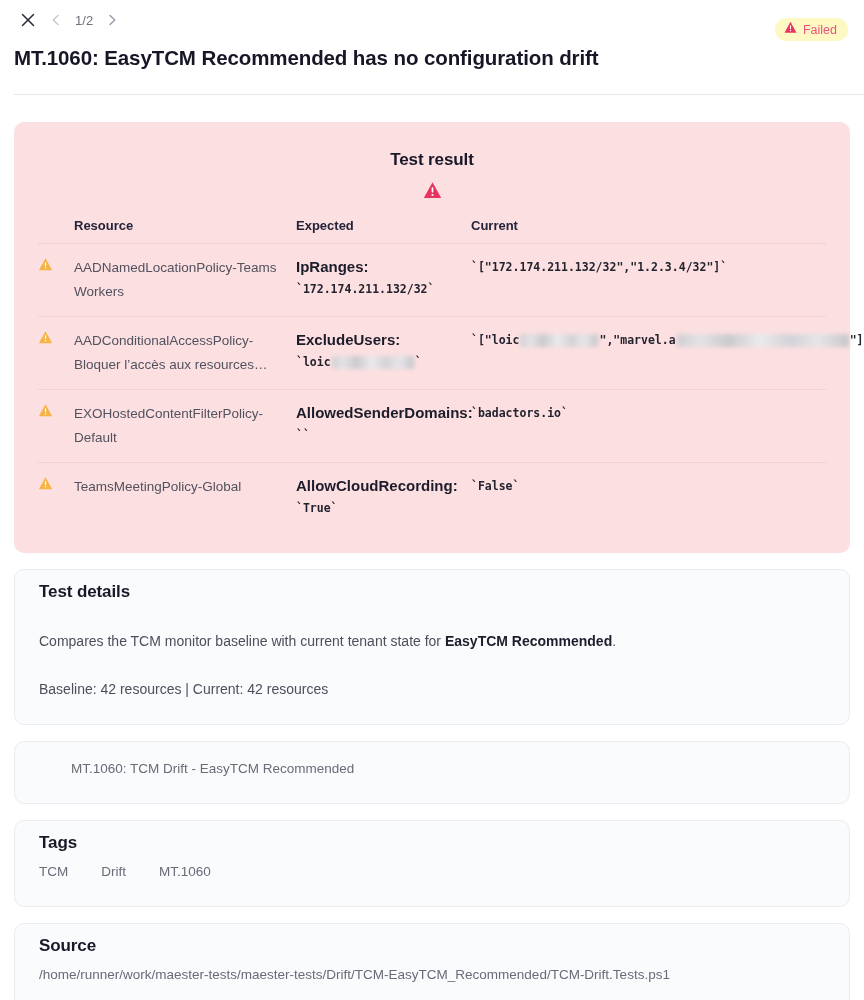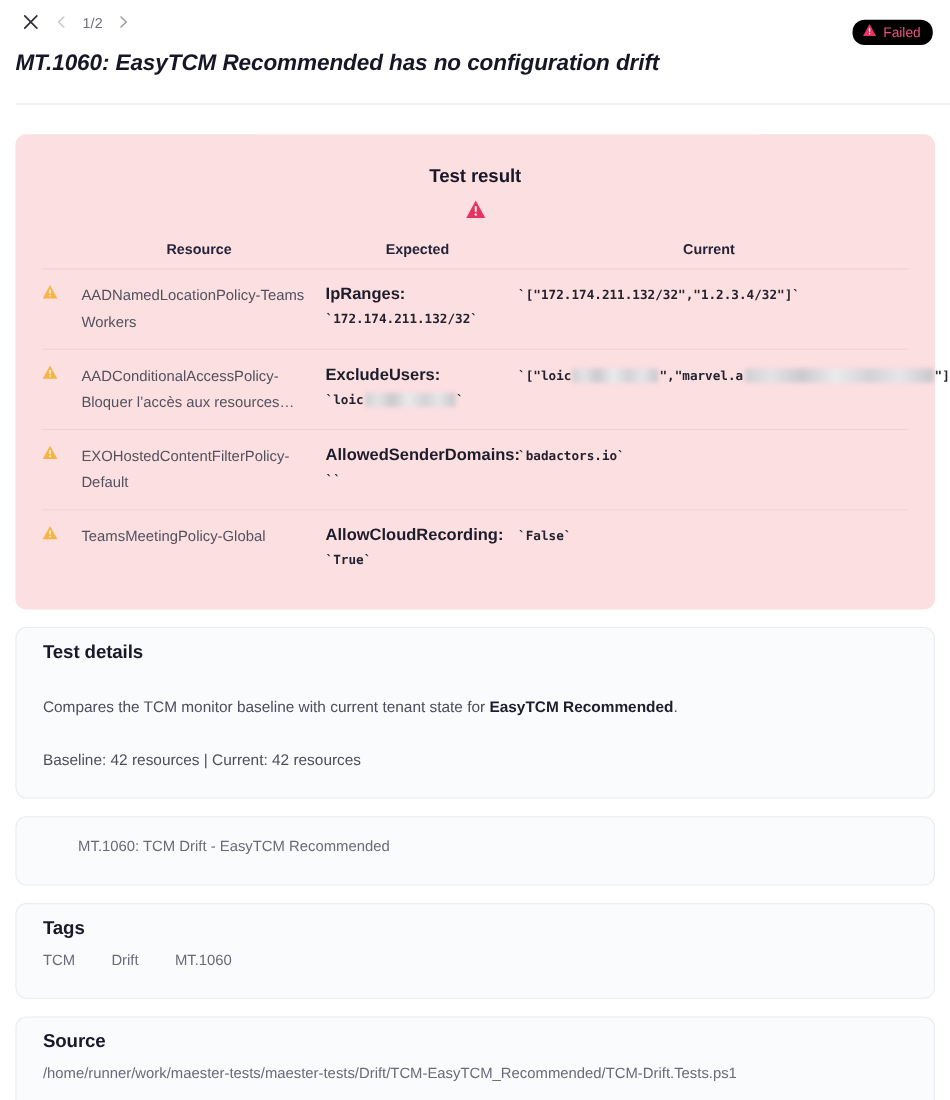--- a/index.html
+++ b/index.html
@@ -53,41 +53,40 @@
     letter-spacing: .1px;
   }
 
   .status-badge {
     position: absolute;
     top: 18px;
     right: 16px;
     display: inline-flex;
     align-items: center;
     gap: 6px;
-    background: #000000;
+    background: #fef9c3;
     color: #e8537f;
     border-radius: 11px;
     padding: 3px 11px 3px 9px;
     font-size: 12.5px;
     font-weight: 400;
     line-height: 16px;
     cursor: pointer;
   }
   .status-badge .tri-red { display: block; }
 
   
   .title {
     font-size: 20.5px;
     font-weight: 700;
     color: #161626;
     letter-spacing: -0.1px;
     padding: 0 16px 0 14px;
     margin-top: 4px;
     line-height: 28px;
-    font-style: italic;
   }
 
   .head-rule {
     margin: 22px 0 0 14px;
     width: 850px;
     height: 1px;
     background: #e6e6ea;
   }
 
   
@@ -124,21 +123,21 @@
     flex-direction: column;
   }
 
   
   table.result-table {
     width: 100%;
     border-collapse: collapse;
     table-layout: fixed;
   }
   table.result-table th {
-    text-align: center;
+    text-align: left;
     font-size: 13px;
     font-weight: 700;
     color: #23233a;
     padding: 0 8px 8px 0;
     border-bottom: 1px solid #f2cfd0;
     line-height: 18px;
   }
   table.result-table td {
     vertical-align: top;
     padding: 12px 8px 12px 0;

